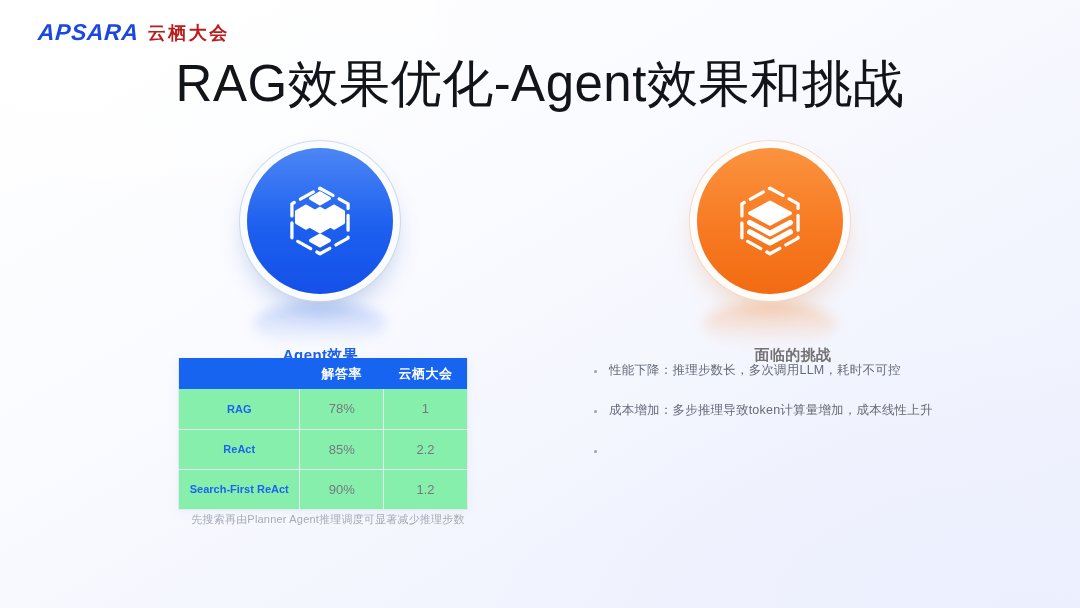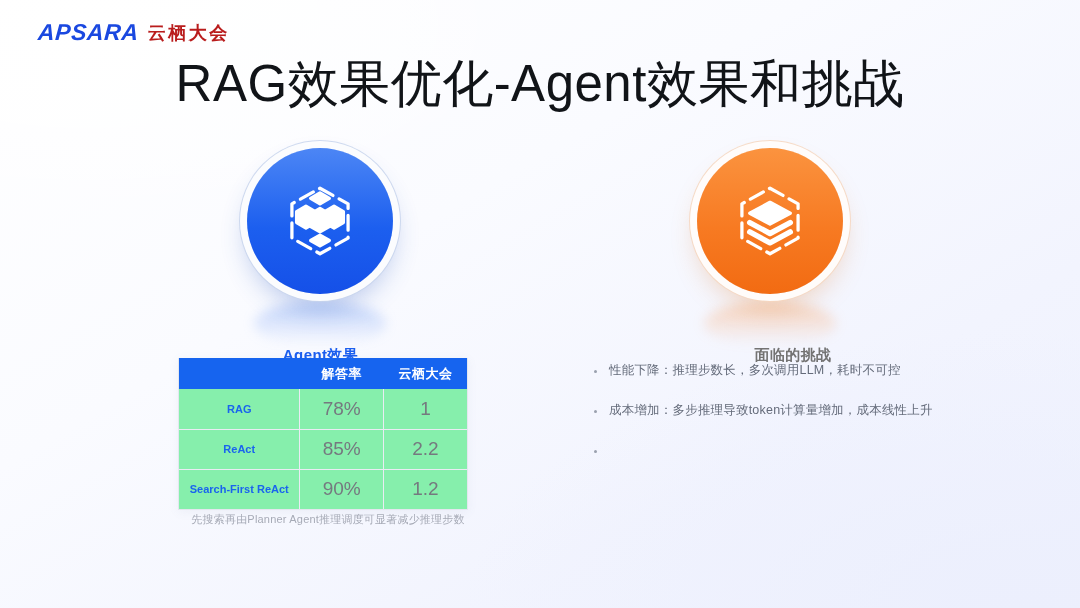--- a/index.html
+++ b/index.html
@@ -105,21 +105,21 @@
     height:31px; letter-spacing:.5px;
     border-right:1px solid #1664EF;
   }
   thead th:first-child { width:42%; }
   thead th:nth-child(2){ width:29%; }
   thead th:last-child { border-right:none; width:29%; }
   tbody td {
     height:40px; text-align:center;
     border-right:1px solid #E9ECF3;
     border-bottom:1px solid #E9ECF3;
-    font-size:19px; color:#75797F;
+    font-size:13px; color:#75797F;
   }
   tbody tr:last-child td { border-bottom:none; }
   tbody td:last-child { border-right:none; }
   tbody td.rowname {
     color:#1A64EE; font-weight:bold; font-size:11px;
   }
   .table-note {
     position:absolute; left:178px; top:512px; width:300px;
     text-align:center; font-size:11px; color:#A6AAB6; letter-spacing:.2px;
   }

